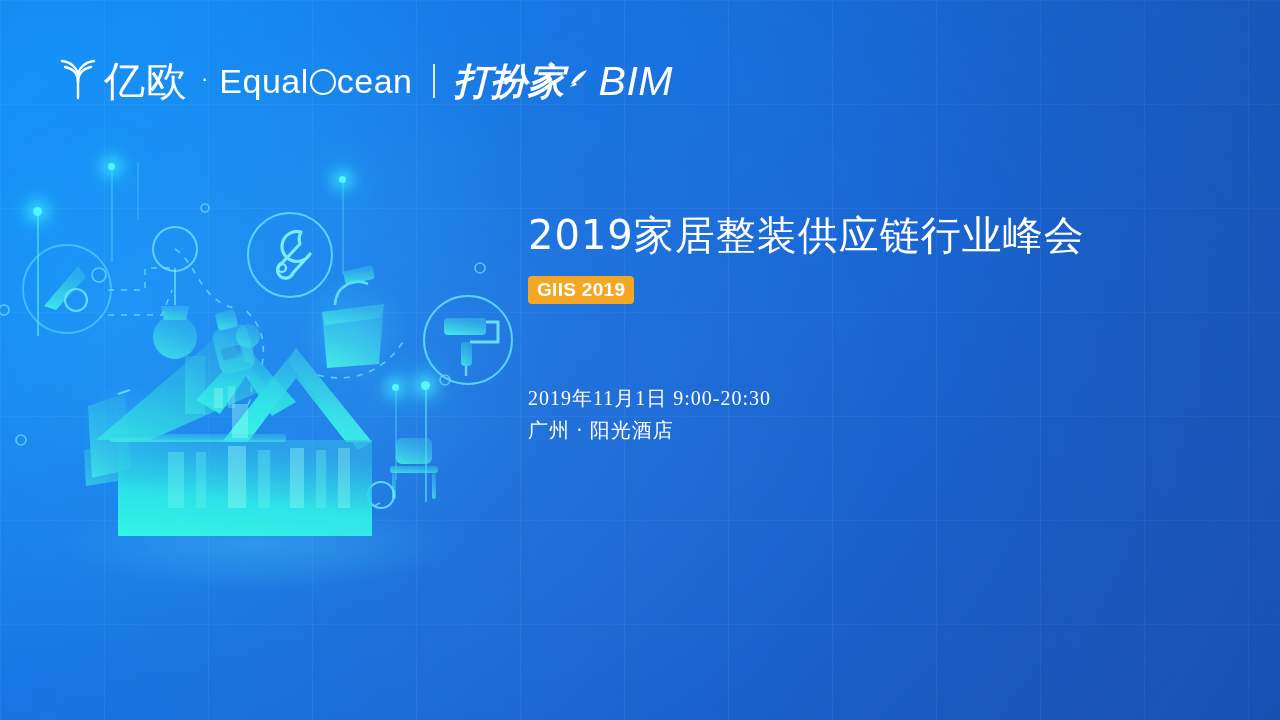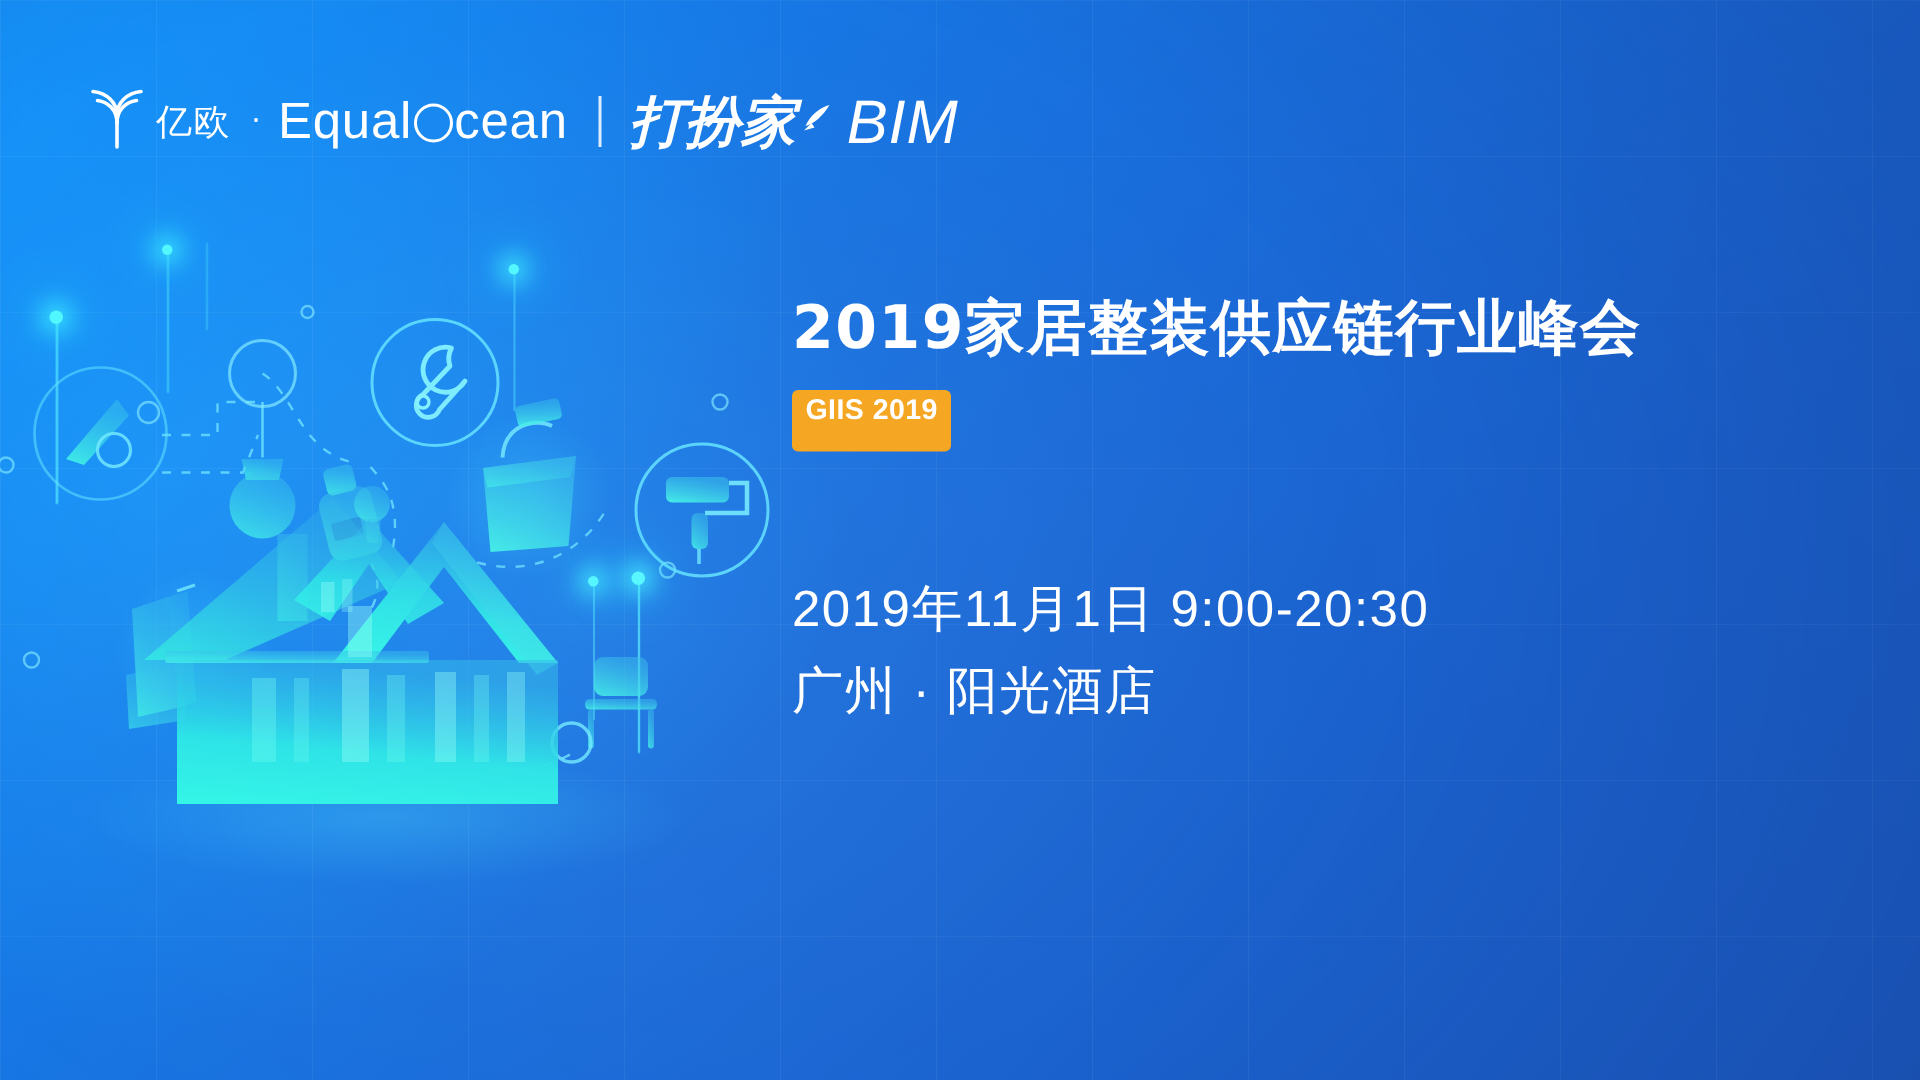--- a/index.html
+++ b/index.html
@@ -43,21 +43,21 @@
     left: 58px;
     top: 54px;
     display: flex;
     align-items: center;
     height: 54px;
     white-space: nowrap;
   }
   .logo-mark { margin-right: 6px; display: block; }
   .logo-yiou {
     color: #ffffff;
-    font-size: 24px;
+    font-size: 41px;
     letter-spacing: 1px;
     font-weight: 400;
     line-height: 1;
     font-family: "DejaVu Sans", sans-serif;
   }
   .logo-dot {
     color: #ffffff;
     font-size: 22px;
     margin: 0 11px 0 13px;
     line-height: 1;
@@ -119,63 +119,64 @@
     font-size: 66px;
     font-weight: 700;
     letter-spacing: 5px;
     line-height: 1.08;
     white-space: nowrap;
     font-family: "DejaVu Sans", sans-serif;
   }
   .title-sub {
     color: #ffffff;
     font-size: 40px;
-    font-weight: 700;
+    font-weight: 400;
     letter-spacing: 1px;
+    margin-top: 16px;
     line-height: 1.15;
     white-space: nowrap;
     font-family: "DejaVu Sans", sans-serif;
   }
   .eng-row {
     display: flex;
     align-items: center;
     margin-top: 18px;
     white-space: nowrap;
   }
   .giis-badge {
     background: #f5a623;
     color: #ffffff;
     font-size: 19px;
     font-weight: 700;
     border-radius: 4px;
-    padding: 4px 9px 18px 9px;
+    padding: 4px 9px 5px 9px;
     line-height: 1;
     margin-right: 13px;
     letter-spacing: 0.3px;
     font-family: "Liberation Sans", sans-serif;
   }
   .eng-title {
     color: #ffffff;
     font-size: 25px;
     font-weight: 400;
     letter-spacing: 0.2px;
     line-height: 1;
     font-family: "Liberation Sans", sans-serif;
   }
   .meta {
     margin-top: 78px;
   }
   .meta-line {
     color: #ffffff;
-    font-size: 34px;
+    font-size: 20px;
     font-weight: 400;
     letter-spacing: 1px;
     line-height: 1.62;
     white-space: nowrap;
-    font-family: Liberation Sans, sans-serif;
+    font-family: Liberation Serif, serif;
   }
 
   
   .illus {
     position: absolute;
     left: 0;
     top: 150px;
     width: 520px;
     height: 470px;
   }

